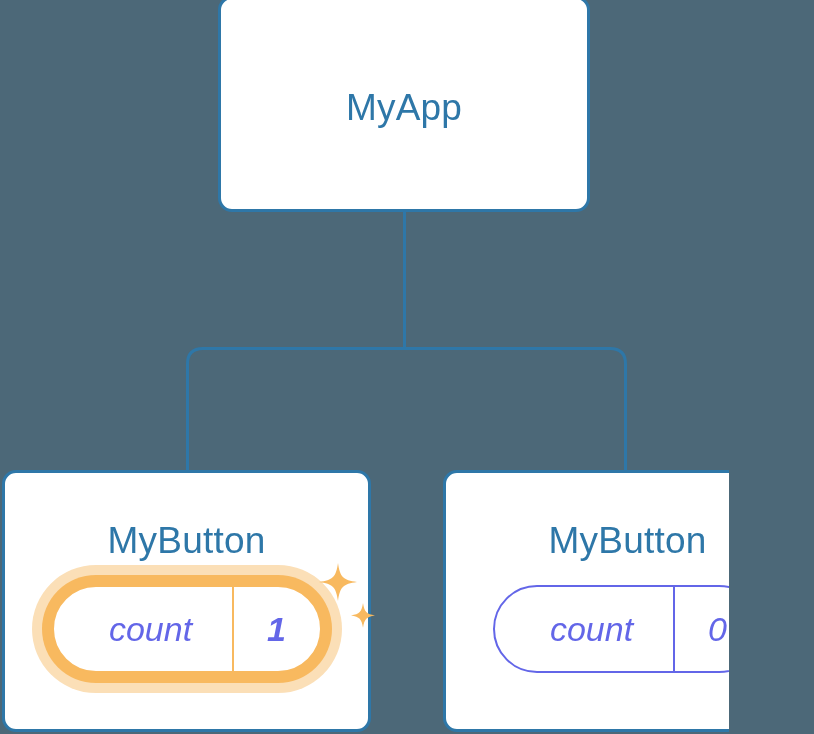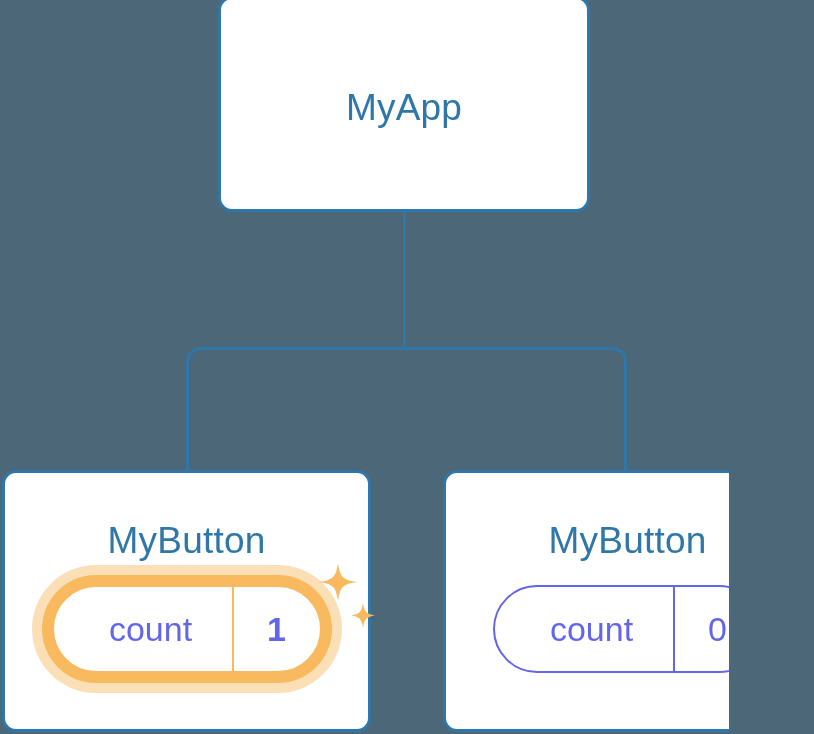--- a/index.html
+++ b/index.html
@@ -77,20 +77,21 @@
   #card-mybutton-right .node-title { top: 47px; }
 
   
   .pill-wrap {
     position: absolute;
     left: 0;
     right: 0;
     top: 112px;
     display: flex;
     justify-content: center;
+    font-style: italic;
   }
 
   .pill {
     position: relative;
     display: flex;
     align-items: stretch;
     height: 88px;
     border: 2px solid #6366e8;
     border-radius: 999px;
     background: #ffffff;

